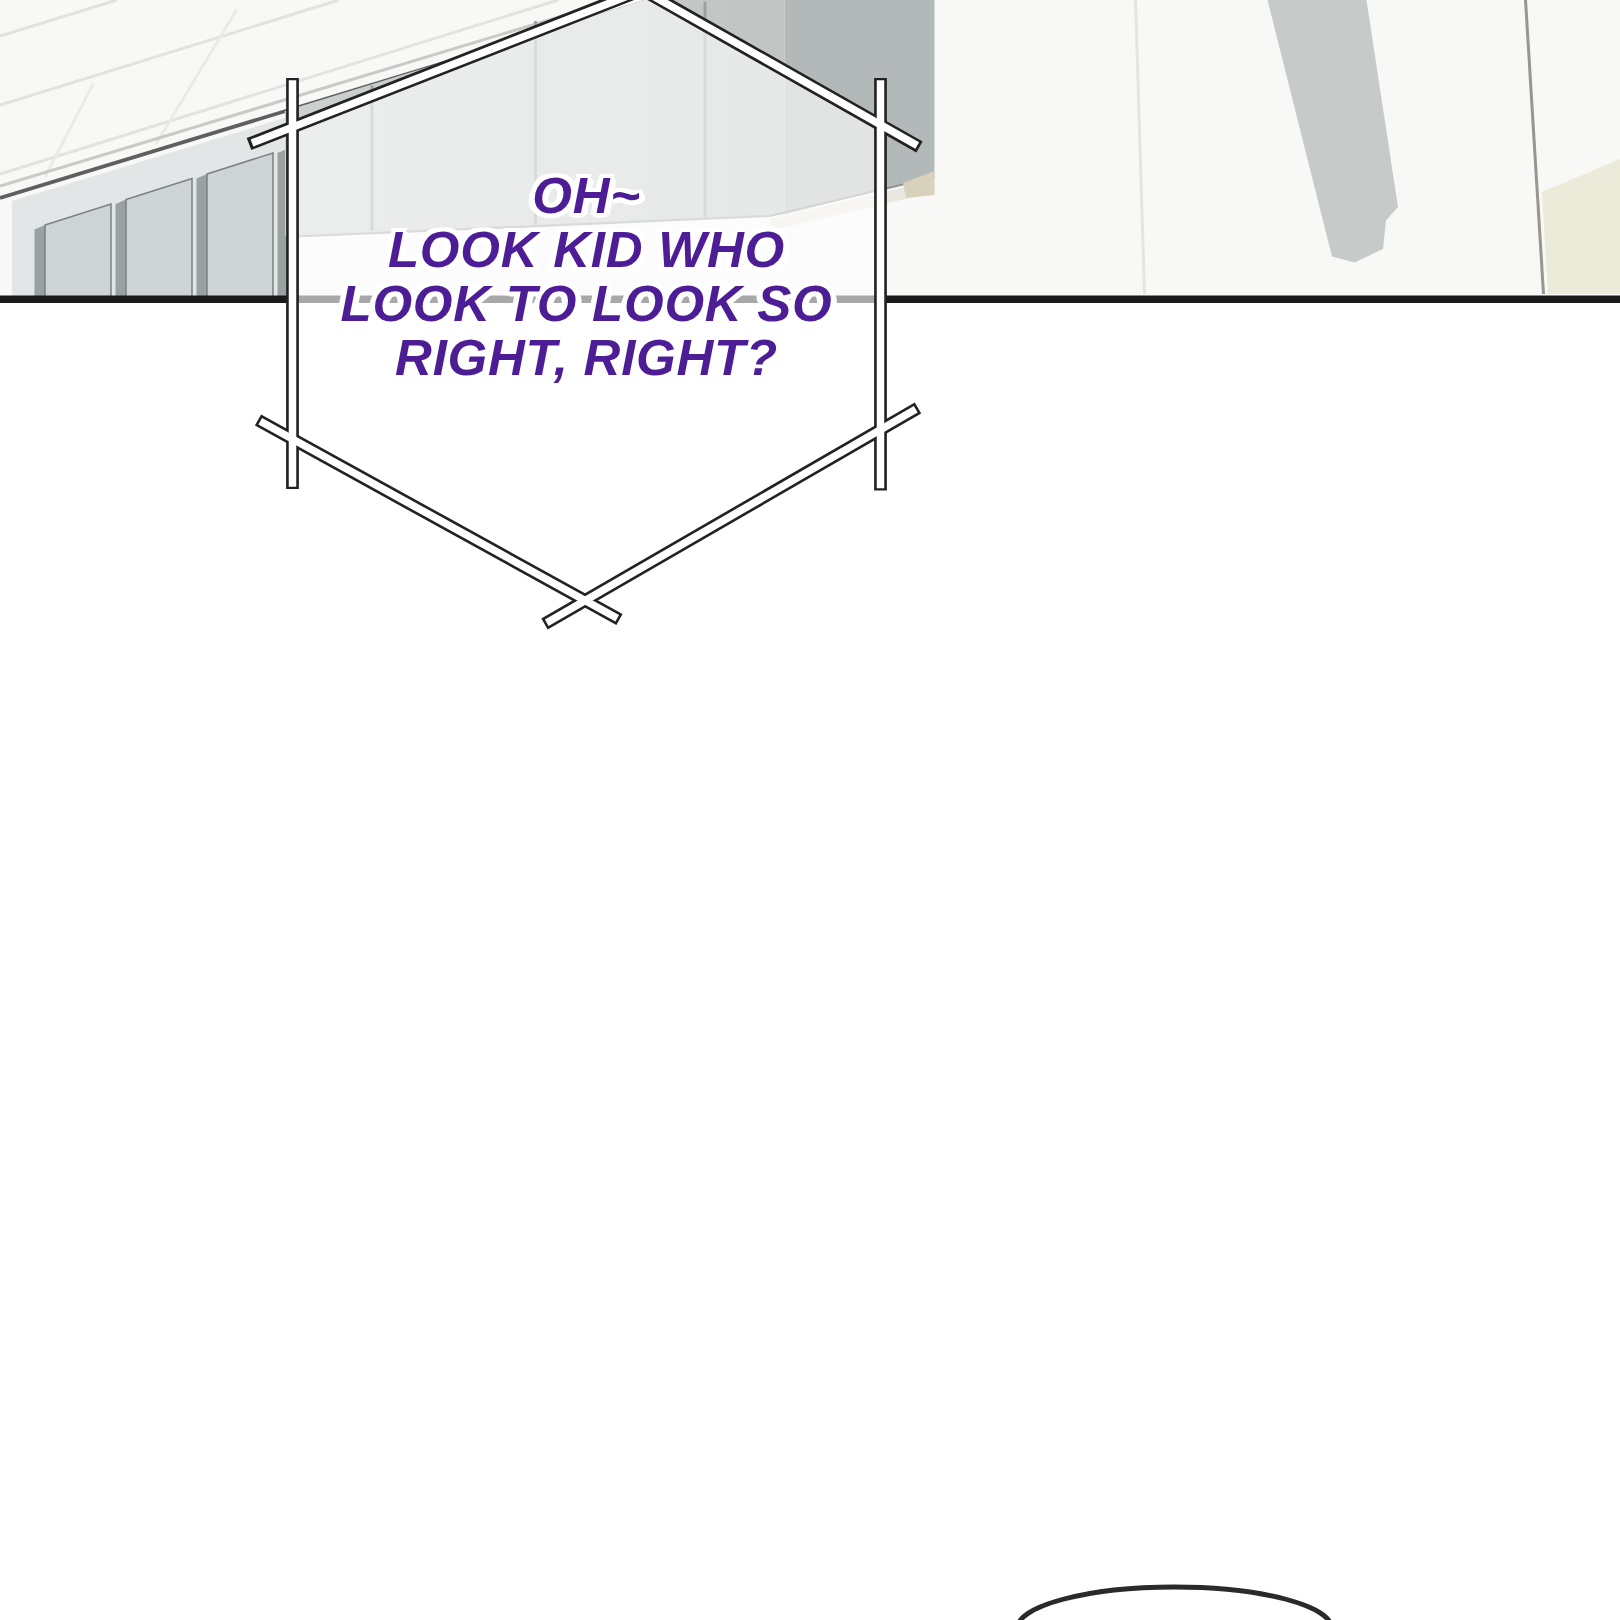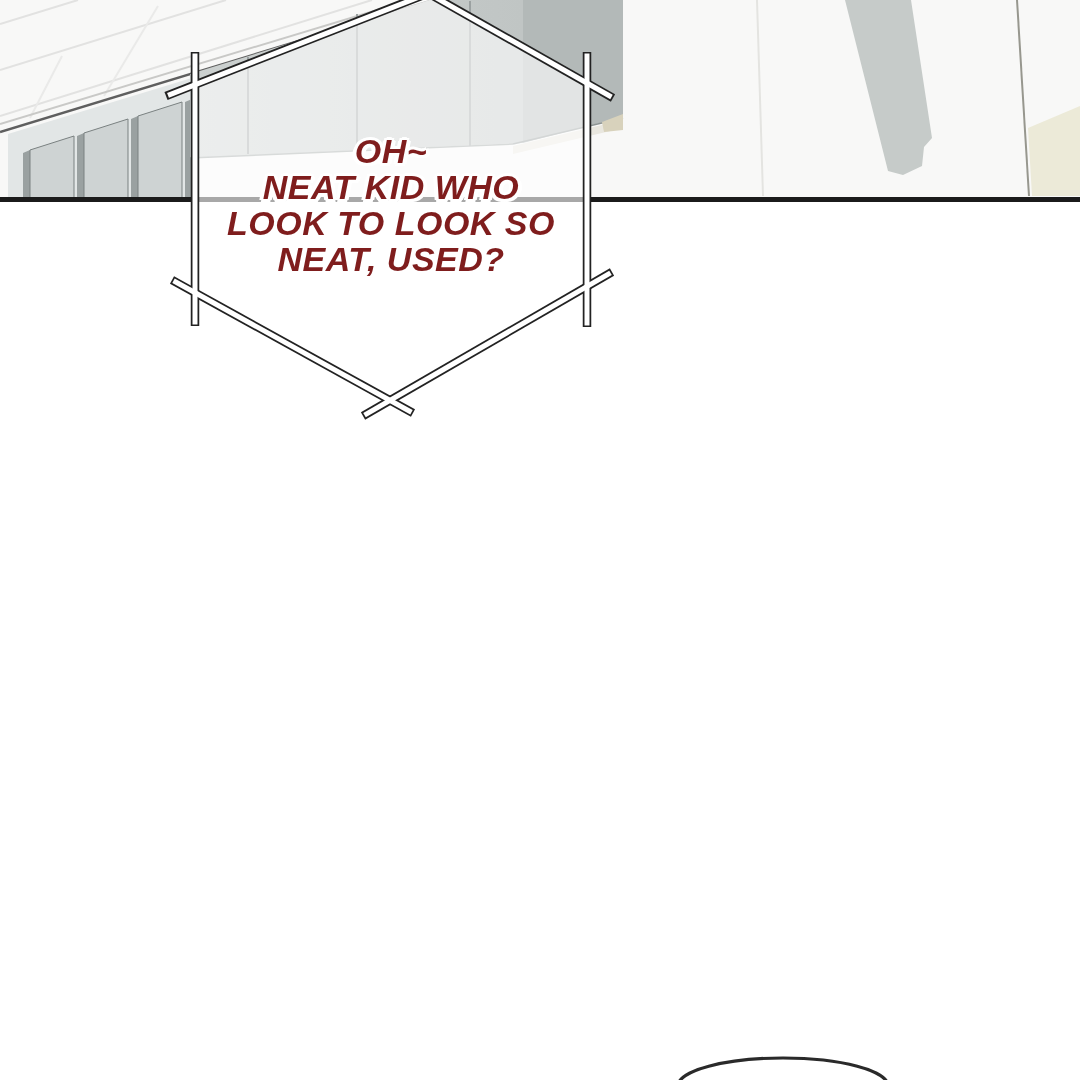--- a/index.html
+++ b/index.html
@@ -14,27 +14,26 @@
   .stage svg{position:absolute;left:0;top:0;}
   .bubble-text{
     position:absolute;
     left:195px;top:113px;width:392px;
     text-align:center;
     font-weight:700;
     font-style:italic;
     font-size:34px;
     line-height:36px;
     letter-spacing:.5px;
-    color:#7f1d1d;
+    color:#4c1d95;
     z-index:3;
     text-shadow:
       3px 0 0 #fff,-3px 0 0 #fff,0 3px 0 #fff,0 -3px 0 #fff,
       2.5px 2.5px 0 #fff,-2.5px 2.5px 0 #fff,2.5px -2.5px 0 #fff,-2.5px -2.5px 0 #fff,
       4px 1px 0 #fff,-4px 1px 0 #fff;
-    margin-top: 20px;
   }
   .bubble-text .line{white-space:nowrap;}
 </style>
 </head>
 <body>
 
 <div class="stage">
 
   <svg width="1080" height="1080" viewBox="0 0 1080 1080">
 
@@ -117,18 +116,18 @@
         <line x1="173.5" y1="280.8" x2="411.5" y2="412.2"></line>
         <line x1="364.5" y1="415.1" x2="610.5" y2="272.9"></line>
       </g>
     </g>
 
     <ellipse cx="783" cy="1086" rx="105" ry="28" fill="#ffffff" stroke="#2a2a2a" stroke-width="3.2"></ellipse>
   </svg>
 
   <div class="bubble-text">
     <div class="line">OH~</div>
-    <div class="line">NEAT KID WHO</div>
+    <div class="line">LOOK KID WHO</div>
     <div class="line">LOOK TO LOOK SO</div>
-    <div class="line">NEAT, USED?</div>
+    <div class="line">RIGHT, RIGHT?</div>
   </div>
 
 </div>
 
 </body></html>

